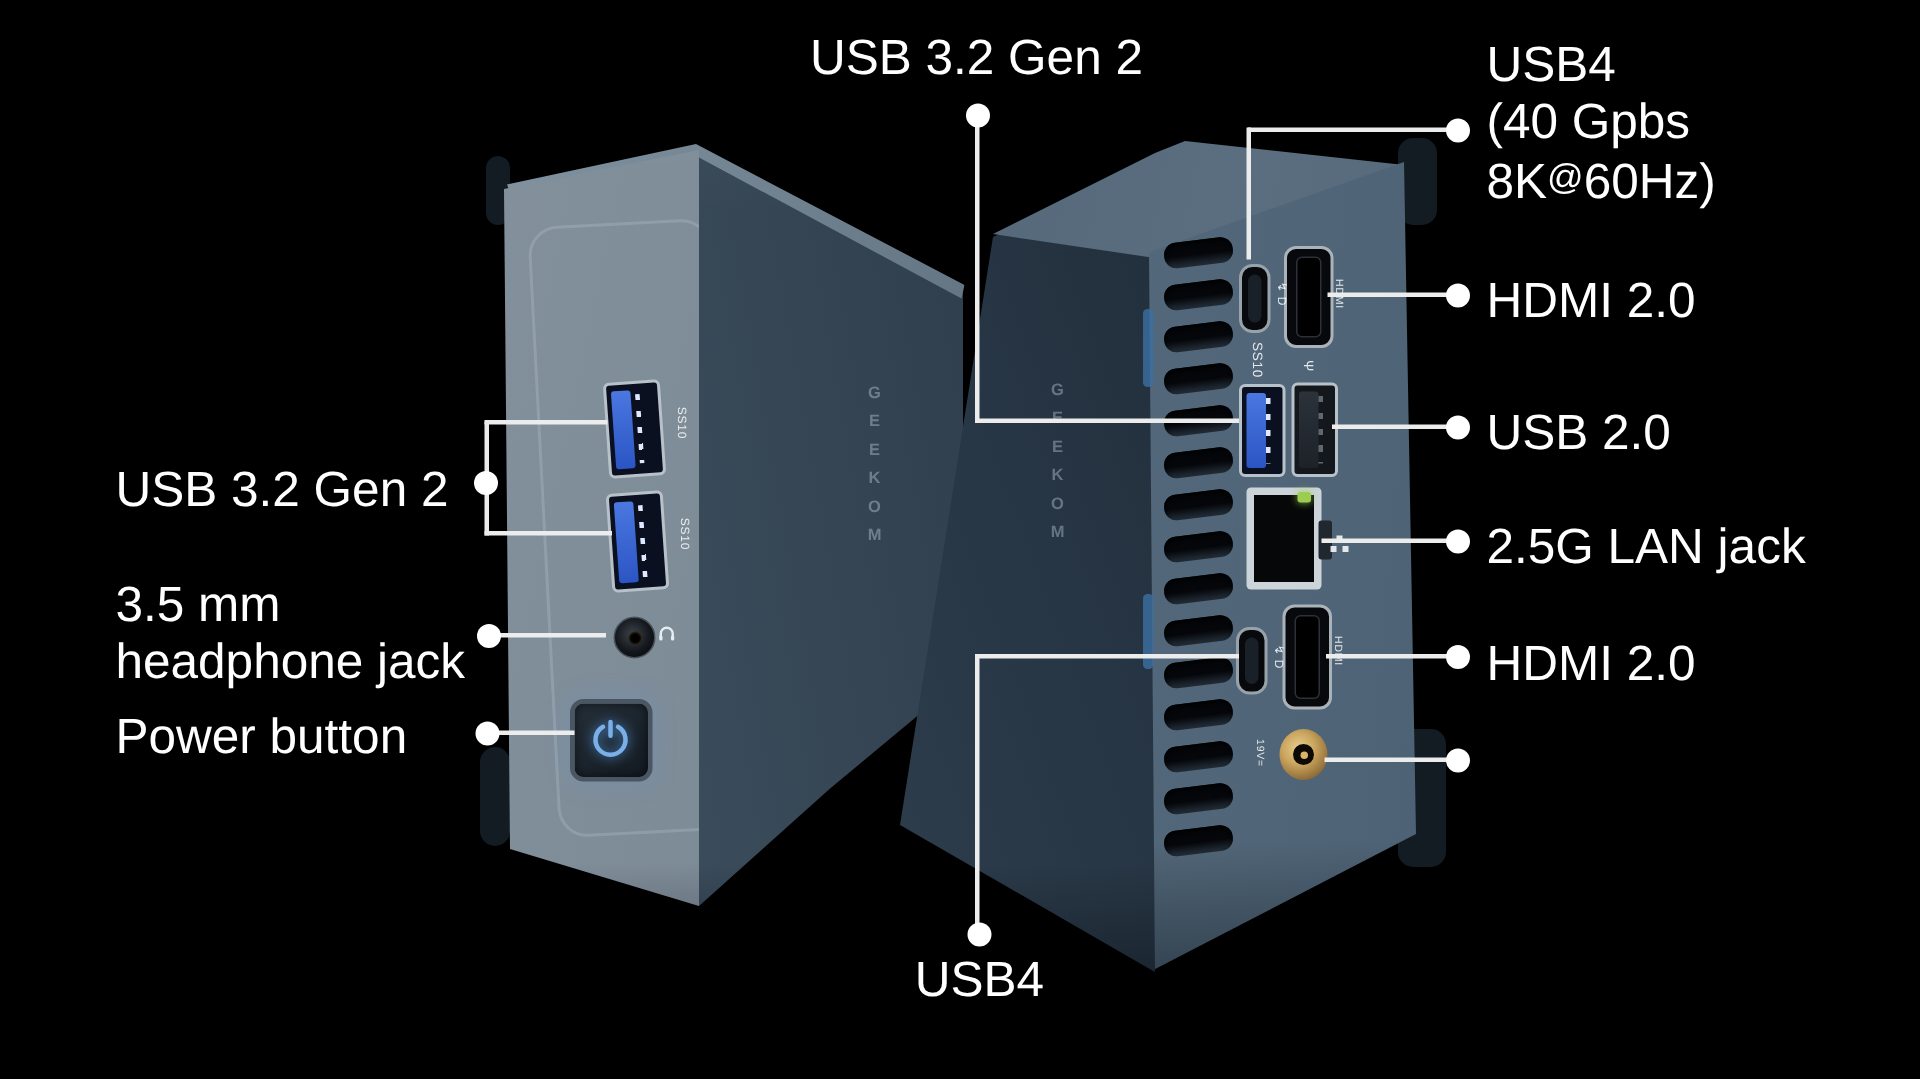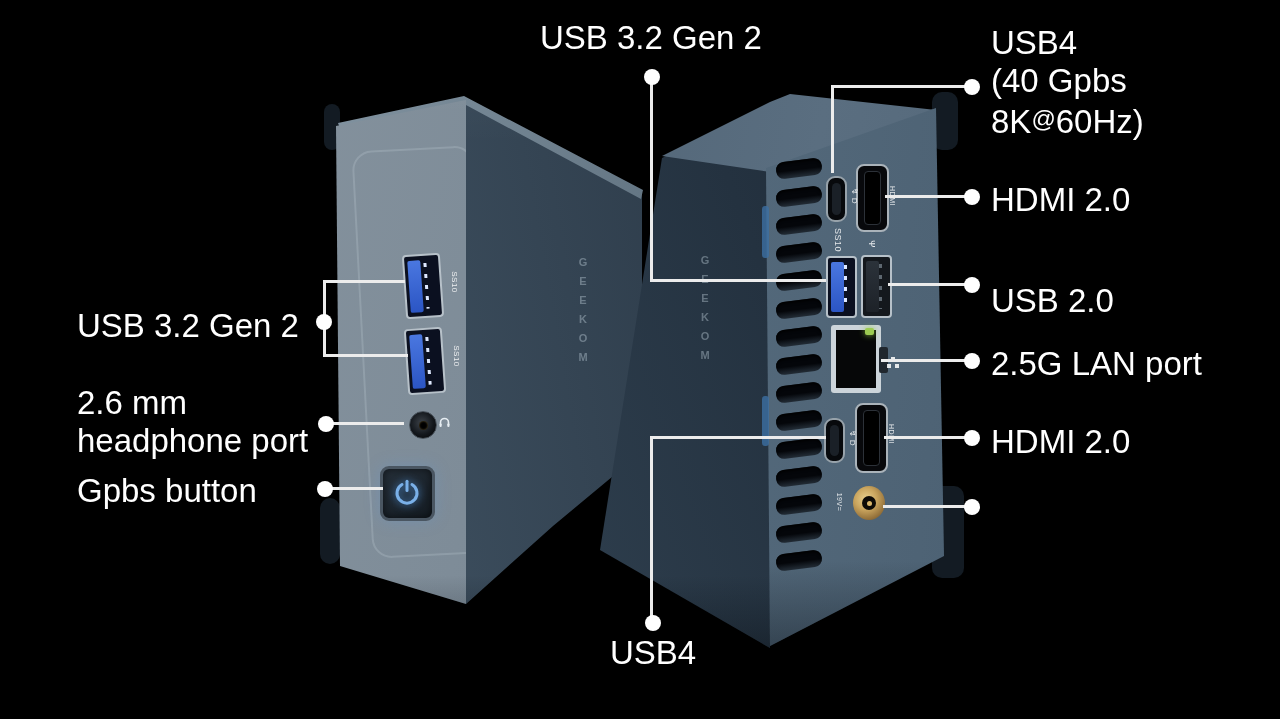--- a/index.html
+++ b/index.html
@@ -234,32 +234,32 @@
   <div class="dot" style="left:964px;top:353px;"></div>
   <div class="dot" style="left:964px;top:430px;"></div>
   <div class="dot" style="left:964px;top:499px;"></div>
   <div class="dot" style="left:645px;top:615px;"></div>
 
   <div class="label center" style="left:540px;top:19px;width:190px;">USB 3.2 Gen 2</div>
 
   <div class="label" style="left:77px;top:307px;">USB 3.2 Gen 2</div>
 
   <div class="label" style="left:77px;top:384px;">
-    <span>2.6 mm</span><br>
-    <span>headphone port</span>
-  </div>
-
-  <div class="label" style="left:77px;top:472px;">Gpbs button</div>
+    <span>3.5 mm</span><br>
+    <span>headphone jack</span>
+  </div>
+
+  <div class="label" style="left:77px;top:472px;">Power button</div>
 
   <div class="label" style="left:991px;top:24px;">
     <span>USB4</span><br>
     <span>(40 Gpbs</span><br>
     <span>8K</span><span class="sup-at">@</span><span>60Hz)</span>
   </div>
 
   <div class="label" style="left:991px;top:181px;">HDMI 2.0</div>
-  <div class="label" style="left:991px;top:282px;">USB 2.0</div>
-  <div class="label" style="left:991px;top:345px;">2.5G LAN port</div>
+  <div class="label" style="left:991px;top:269px;">USB 2.0</div>
+  <div class="label" style="left:991px;top:345px;">2.5G LAN jack</div>
   <div class="label" style="left:991px;top:423px;">HDMI 2.0</div>
 
   <div class="label center" style="left:553px;top:634px;width:200px;">USB4</div>
 
 </div>
 
 </body></html>

